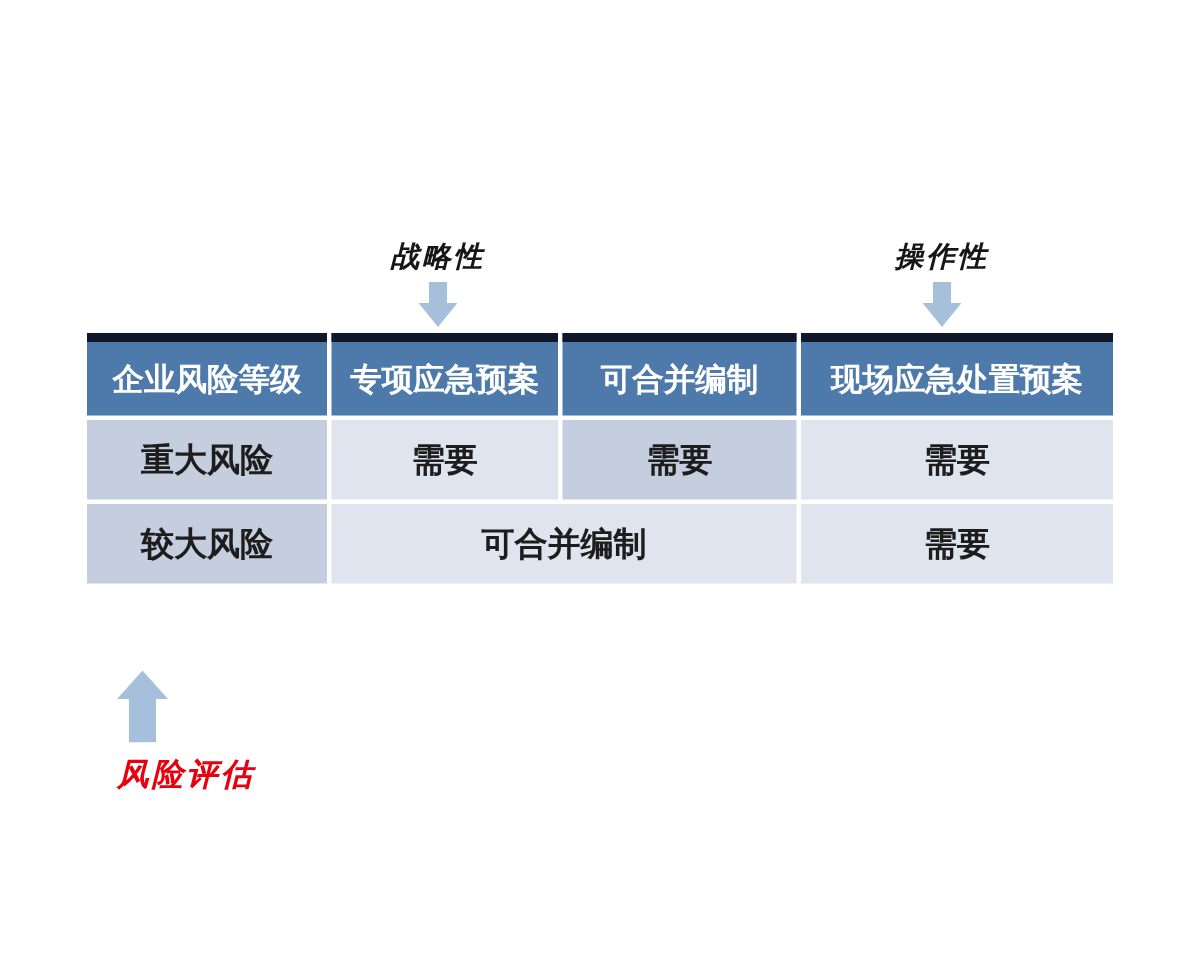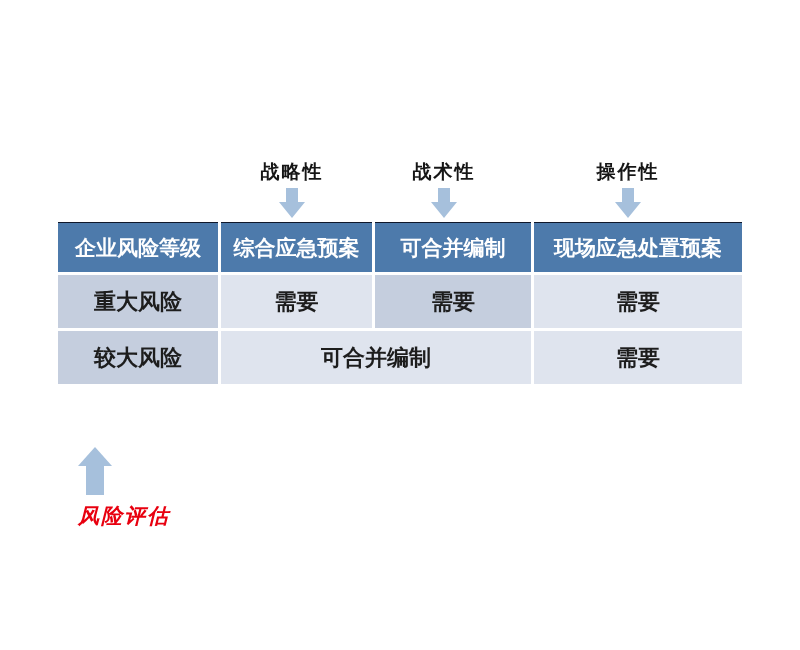--- a/index.html
+++ b/index.html
@@ -20,41 +20,42 @@
     display: flex;
     flex-direction: column;
     align-items: center;
   }
   .pt-1 { left: 232px; }
   .pt-2 { left: 384px; }
   .pt-3 { left: 568px; text-align: right; }
   .pt-label {
     font-size: 19px;
     line-height: 23px;
+    font-style: italic;
     font-weight: 600;
     color: #161616;
     letter-spacing: 2px;
     margin-bottom: 5px;
     white-space: nowrap;
   }
   .arrow-down { display: block; }
 
   
   .risk-table {
     position: absolute;
     left: 55px;
     top: 219px;
     border-collapse: separate;
     border-spacing: 3px;
     table-layout: fixed;
   }
   .risk-table th {
     height: 49px;
     background: #4d7aab;
-    border-top: 1px solid #0f172a;
+    border-top: 6px solid #0f172a;
     color: #ffffff;
     font-size: 21px;
     font-weight: bold;
     text-align: center;
     vertical-align: middle;
     padding: 0;
     white-space: nowrap;
   }
   .risk-table td {
     height: 53px;
@@ -95,46 +96,39 @@
 
 <div class="stage">
 
   <div class="plan-type pt-1">
     <span class="pt-label">战略性</span>
     <svg class="arrow-down" width="26" height="30" viewBox="0 0 26 30">
       <rect x="7" y="0" width="12" height="15" fill="#a6c0dc"></rect>
       <polygon points="0,14 26,14 13,30" fill="#a6c0dc"></polygon>
     </svg>
   </div>
-  <div class="plan-type pt-2">
-    <span class="pt-label">战术性</span>
-    <svg class="arrow-down" width="26" height="30" viewBox="0 0 26 30">
-      <rect x="7" y="0" width="12" height="15" fill="#a6c0dc"></rect>
-      <polygon points="0,14 26,14 13,30" fill="#a6c0dc"></polygon>
-    </svg>
-  </div>
   <div class="plan-type pt-3">
     <span class="pt-label">操作性</span>
     <svg class="arrow-down" width="26" height="30" viewBox="0 0 26 30">
       <rect x="7" y="0" width="12" height="15" fill="#a6c0dc"></rect>
       <polygon points="0,14 26,14 13,30" fill="#a6c0dc"></polygon>
     </svg>
   </div>
 
   <table class="risk-table">
     <colgroup>
       <col style="width:160px">
       <col style="width:151px">
       <col style="width:156px">
       <col style="width:208px">
     </colgroup>
     <thead>
       <tr>
         <th>企业风险等级</th>
-        <th>综合应急预案</th>
+        <th>专项应急预案</th>
         <th>可合并编制</th>
         <th>现场应急处置预案</th>
       </tr>
     </thead>
     <tbody>
       <tr>
         <td class="level">重大风险</td>
         <td class="plain">需要</td>
         <td class="highlight">需要</td>
         <td class="plain">需要</td>

